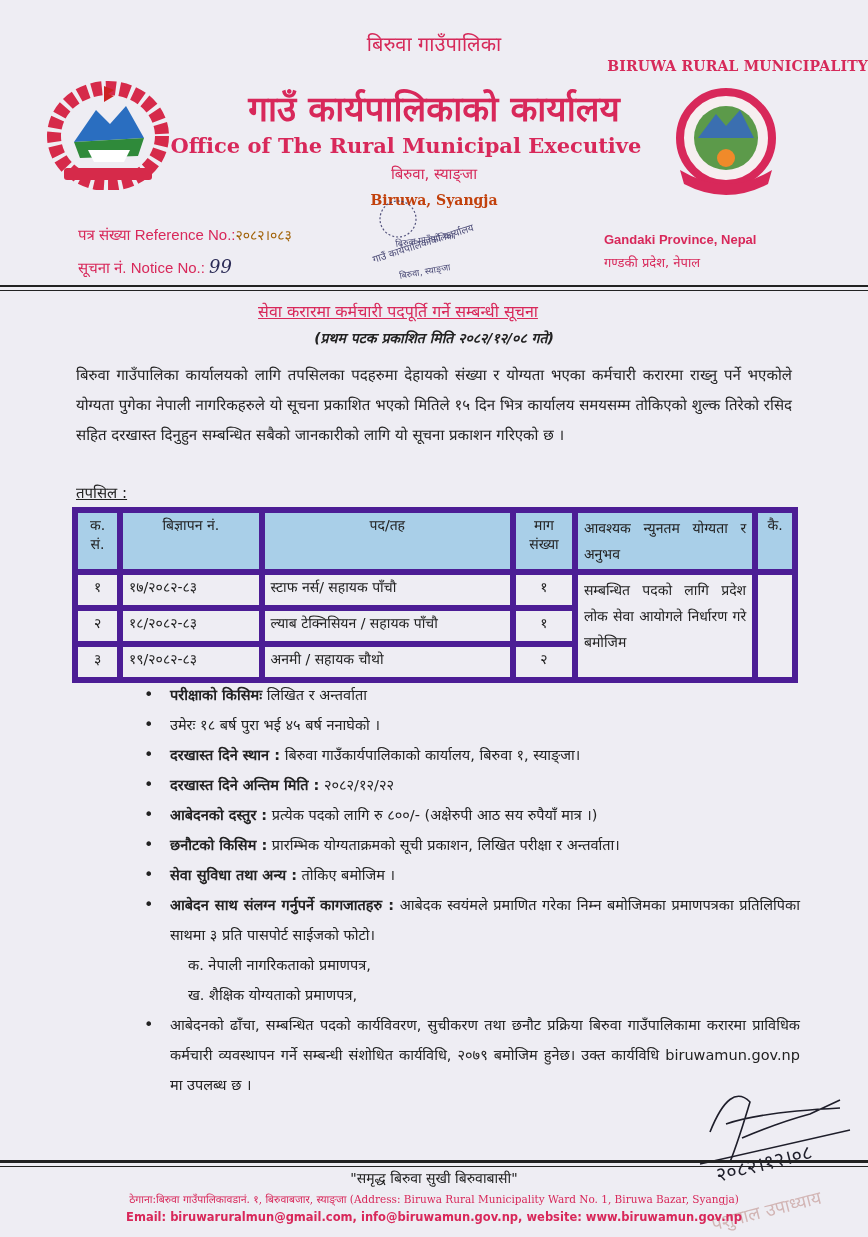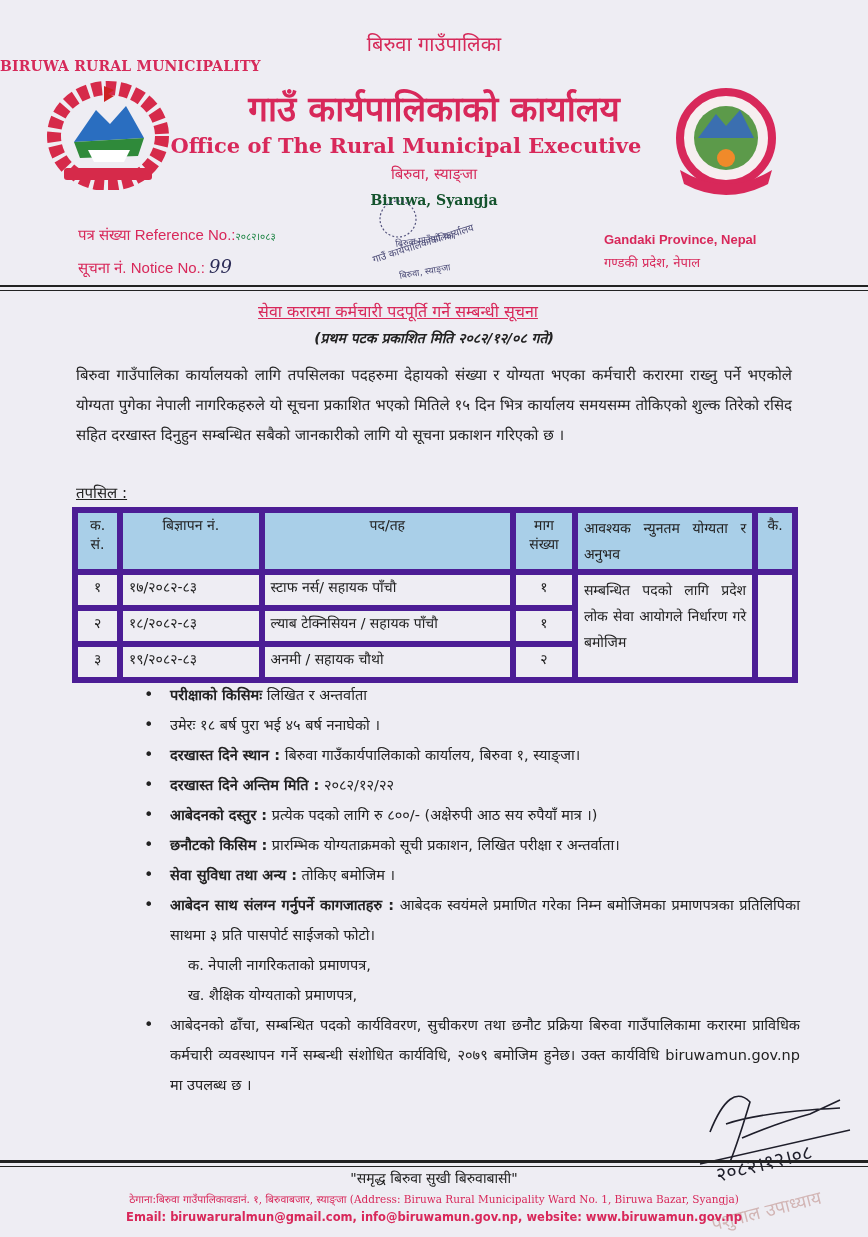--- a/index.html
+++ b/index.html
@@ -7,28 +7,28 @@
   body {
     background: #eeedf3;
     font-family: "DejaVu Serif", serif;
     color: #1e1e24;
     position: relative;
   }
   .abs { position: absolute; }
 
   
   .hdr-np-name { left: 0; width: 868px; top: 30px; font-size: 20px; text-align: center; color: #d62a5a; font-family: "DejaVu Sans", sans-serif; }
-  .hdr-en-name { left: 0; width: 868px; top: 58px; font-size: 14px; font-weight: bold; text-align: left; color: #d62a5a; font-family: "DejaVu Serif", serif; letter-spacing: 0.2px; }
+  .hdr-en-name { left: 0; width: 868px; top: 58px; font-size: 14px; font-weight: bold; text-align: right; color: #d62a5a; font-family: "DejaVu Serif", serif; letter-spacing: 0.2px; }
   .hdr-office-np { left: 0; width: 868px; top: 84px; font-size: 35px; text-align: center; color: #d8285a; font-family: "DejaVu Sans", sans-serif; font-weight: bold; }
   .hdr-office-en { left: 0; width: 812px; top: 133px; font-size: 21px; font-weight: bold; text-align: center; color: #d8285a; font-family: "DejaVu Serif", serif; }
   .hdr-loc-np { left: 0; width: 868px; top: 163px; font-size: 15px; text-align: center; color: #d62a5a; font-family: "DejaVu Sans", sans-serif; }
-  .hdr-loc-en { left: 0; width: 868px; top: 192px; font-size: 14px; font-weight: bold; text-align: center; color: #14532d; font-family: "DejaVu Serif", serif; }
+  .hdr-loc-en { left: 0; width: 868px; top: 192px; font-size: 14px; font-weight: bold; text-align: center; color: #c2410c; font-family: "DejaVu Serif", serif; }
 
   .ref { left: 78px; top: 224px; font-size: 15px; color: #d8285a; font-family: "Liberation Sans", sans-serif; }
-  .ref .hand { color: #15803d; font-family: Liberation Mono, monospace; font-size: 10px; }
+  .ref .hand { color: #a16207; font-family: Liberation Mono, monospace; font-size: 14px; }
   .notice { left: 78px; top: 256px; font-size: 15px; color: #d8285a; font-family: "Liberation Sans", sans-serif; }
   .notice .hand { color: #2a2a55; font-style: italic; font-size: 18px; font-family: "DejaVu Serif", serif; }
   .province-en { left: 604px; top: 232px; font-size: 13px; font-weight: bold; color: #d8285a; font-family: "Liberation Sans", sans-serif; }
   .province-np { left: 604px; top: 253px; font-size: 13px; color: #d8285a; font-family: "DejaVu Sans", sans-serif; }
 
   .logo { border-radius: 50%; }
   .logo-left { left: 44px; top: 80px; width: 128px; height: 110px; }
   .logo-right { left: 664px; top: 86px; width: 125px; height: 110px; }
 
   .stamp { left: 356px; top: 195px; width: 125px; height: 95px; opacity: 0.85; }

